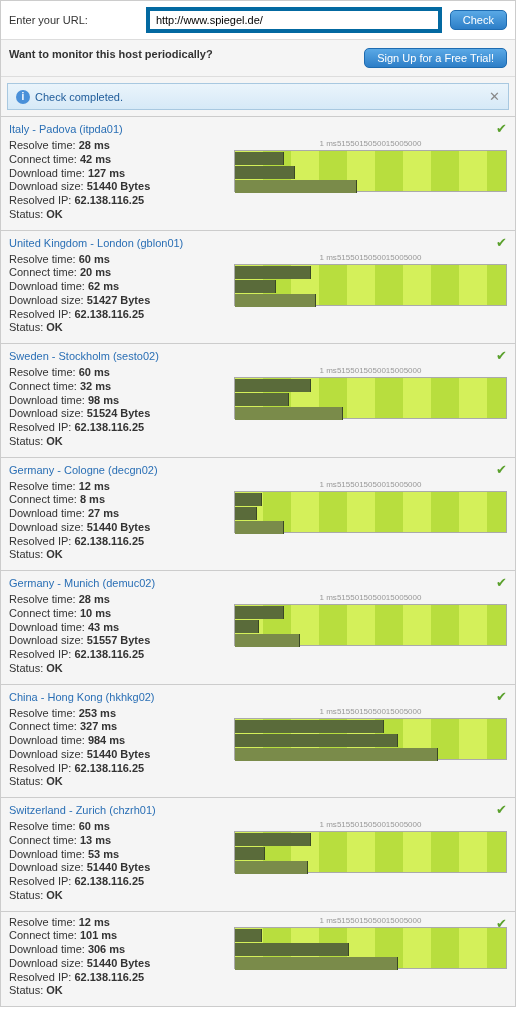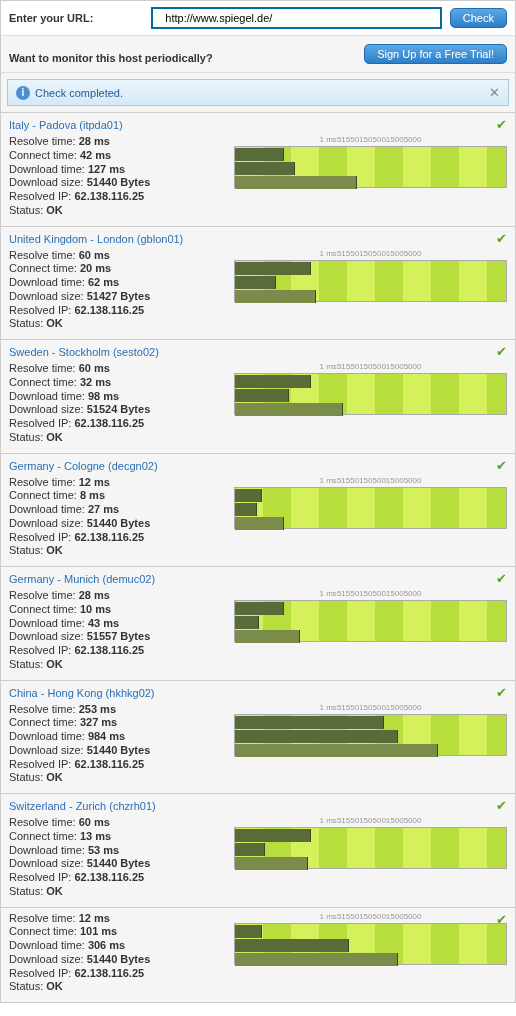--- a/index.html
+++ b/index.html
@@ -1,22 +1,22 @@
 <!DOCTYPE html>
 <html><head>
 <meta charset="utf-8">
 <style>
 *{margin:0;padding:0;box-sizing:border-box;font-family:Arial,Helvetica,sans-serif}
 body{background:#fff;width:516px;font-size:11px;color:#333}
 .wrap{border:1px solid #ccc;background:#f5f5f5}
 .top-row{display:flex;align-items:center;padding:6px 8px;gap:8px;background:#fff}
-.top-row label{color:#333;font-weight:bold;white-space:nowrap}
-.top-row input{flex:1;padding:3px 12px;border:2px solid #0369a1;font-size:11px;margin-left:50px}
+.top-row label{color:#333;font-weight:normal;white-space:nowrap}
+.top-row input{flex:1;padding:3px 6px;border:4px solid #0369a1;font-size:11px;margin-left:50px}
 .btn{background:linear-gradient(#5aa9e6,#2d7ec7);color:#fff;border:1px solid #1e6bb0;padding:3px 12px;border-radius:5px;font-size:11px;cursor:pointer}
-.monitor-row{display:flex;align-items:flex-end;justify-content:space-between;padding:8px;background:#f5f5f5;border-top:1px solid #ddd;border-bottom:1px solid #ddd}
+.monitor-row{display:flex;align-items:flex-start;justify-content:space-between;padding:8px;background:#f5f5f5;border-top:1px solid #ddd;border-bottom:1px solid #ddd}
 .monitor-row b{font-size:11px}
 .status-bar{background:linear-gradient(#eaf4fb,#d6e9f7);border:1px solid #a8c8e0;margin:6px;padding:5px 8px;display:flex;align-items:center;justify-content:space-between;color:#1e5b99}
 .status-bar .info-icon{display:inline-flex;align-items:center;gap:5px}
 .info-circle{width:14px;height:14px;border-radius:50%;background:#4a90d9;color:#fff;display:inline-flex;align-items:center;justify-content:center;font-size:10px;font-weight:bold}
 .close-x{color:#888;font-size:13px;cursor:pointer}
 .loc{border-top:1px solid #ccc;padding:4px 8px 8px 8px;background:#f5f5f5;position:relative}
 .loc-title{color:#2a6fb5;margin-bottom:4px;padding-top:2px}
 .check-ok{position:absolute;top:4px;right:8px;color:#5aa02c;font-size:13px}
 .loc-body{display:flex;}
 .stats{width:225px;line-height:1.25;font-size:11px}

